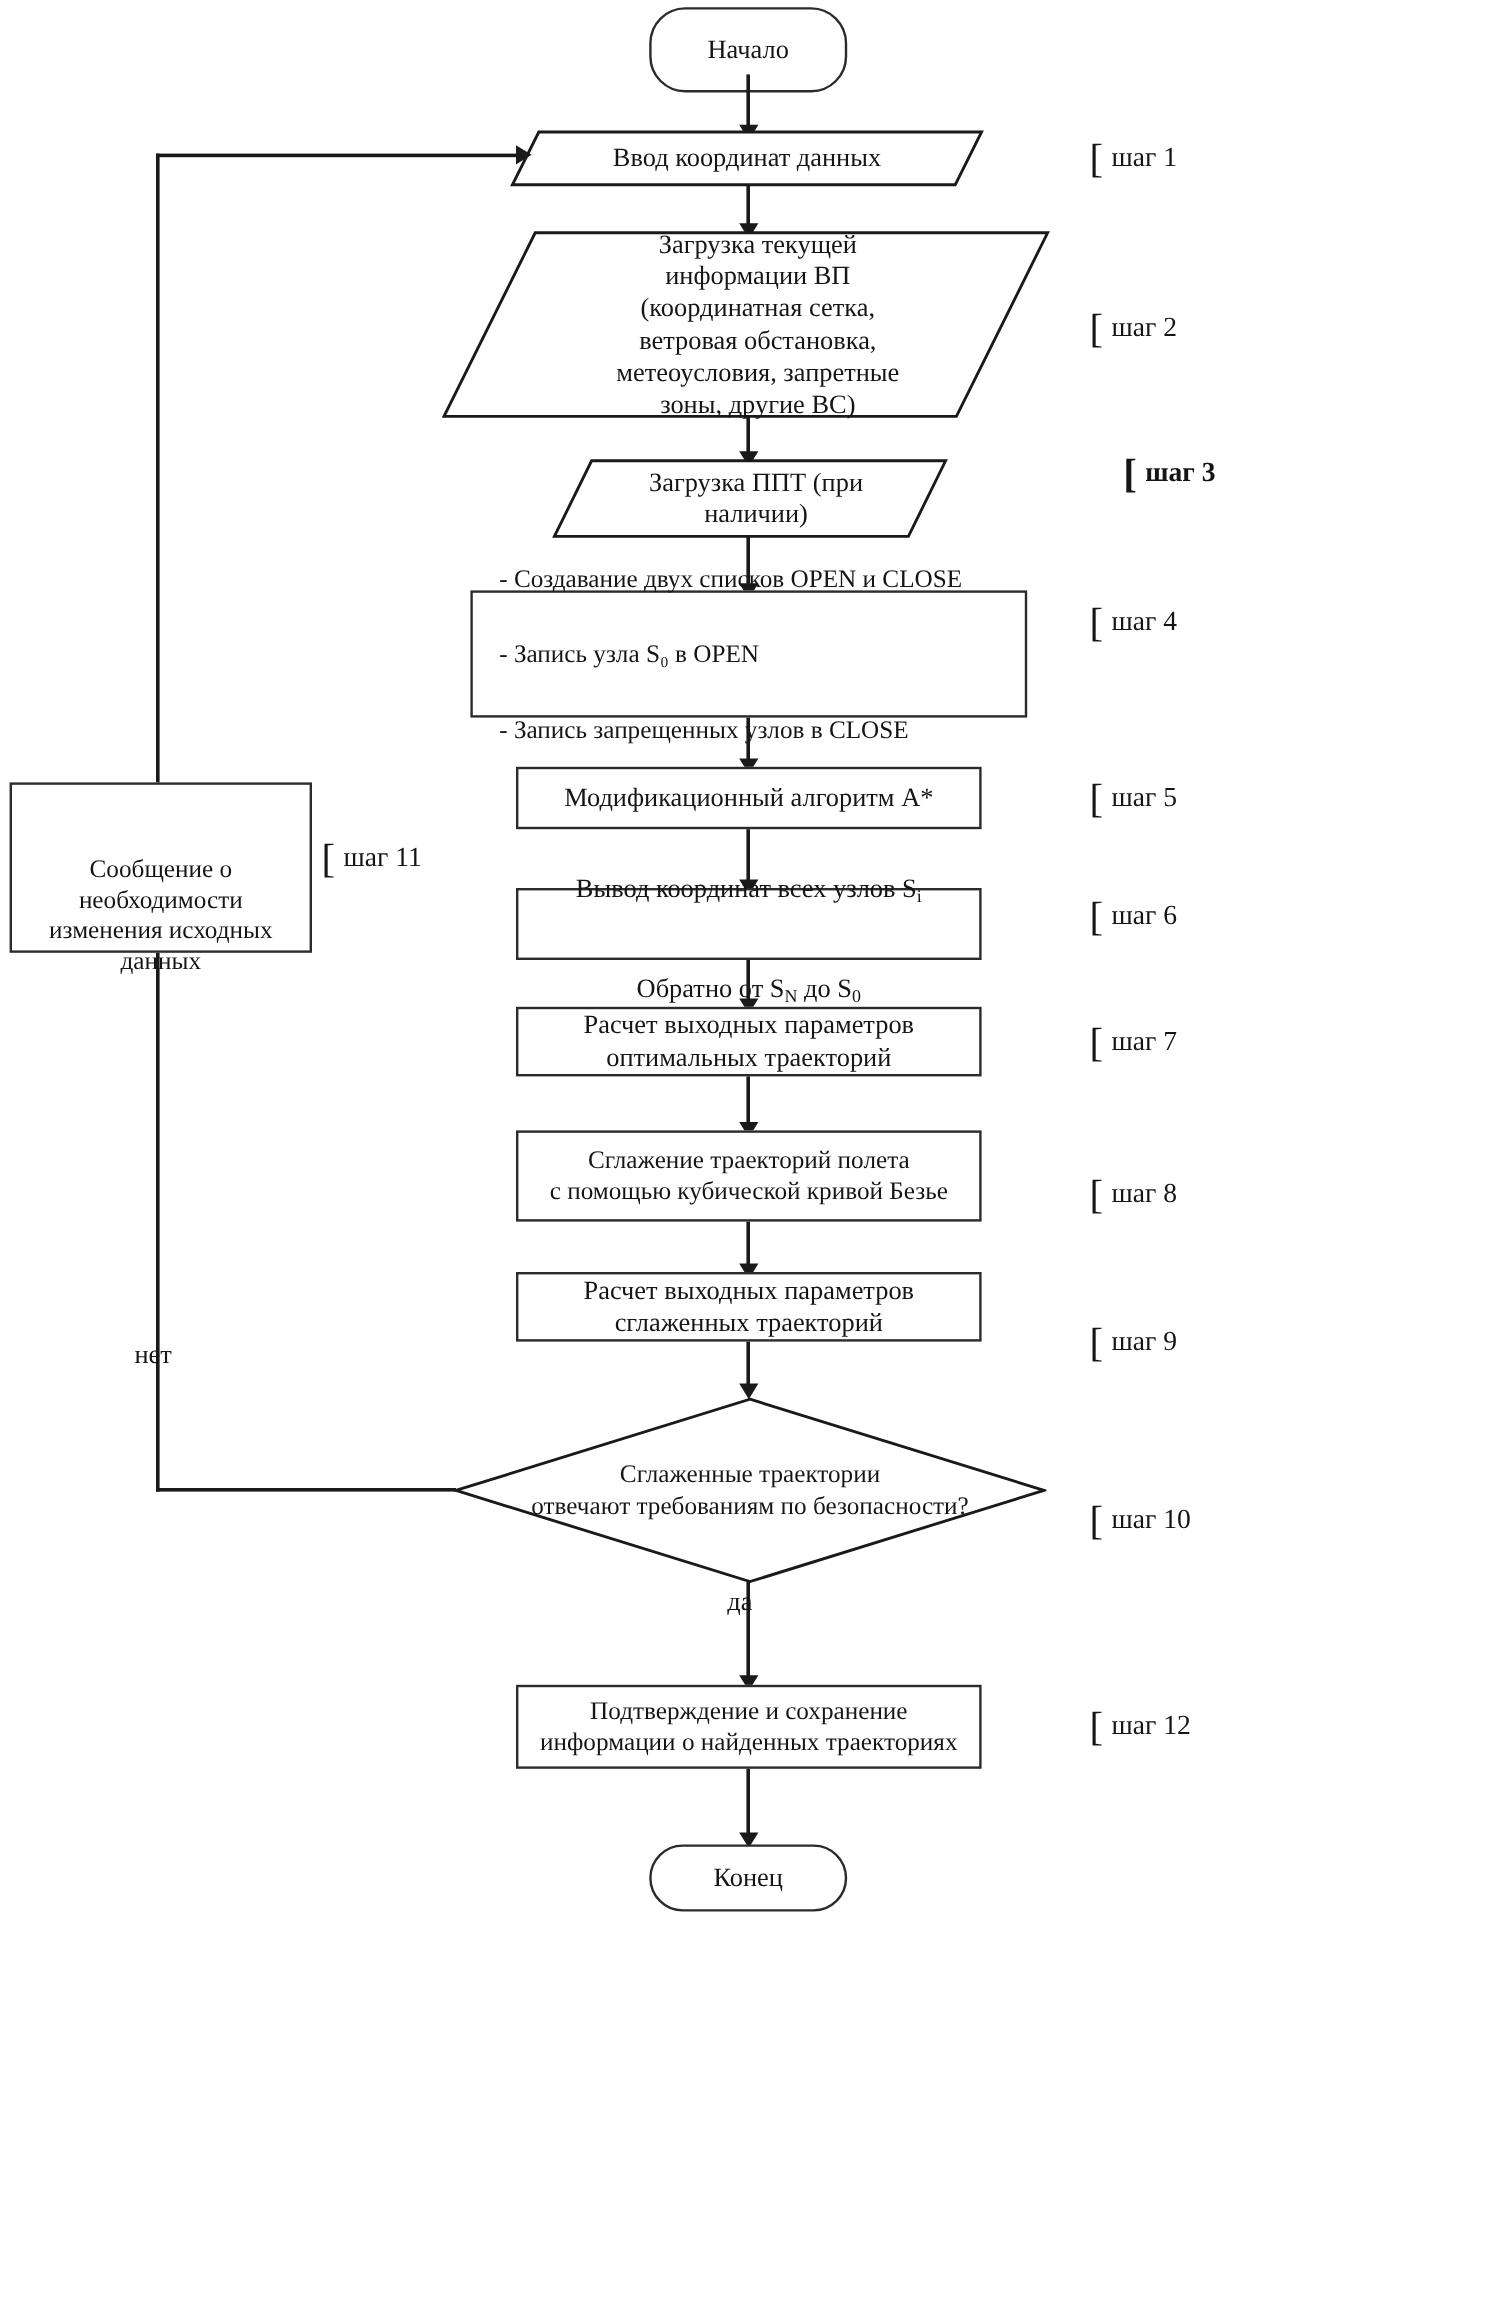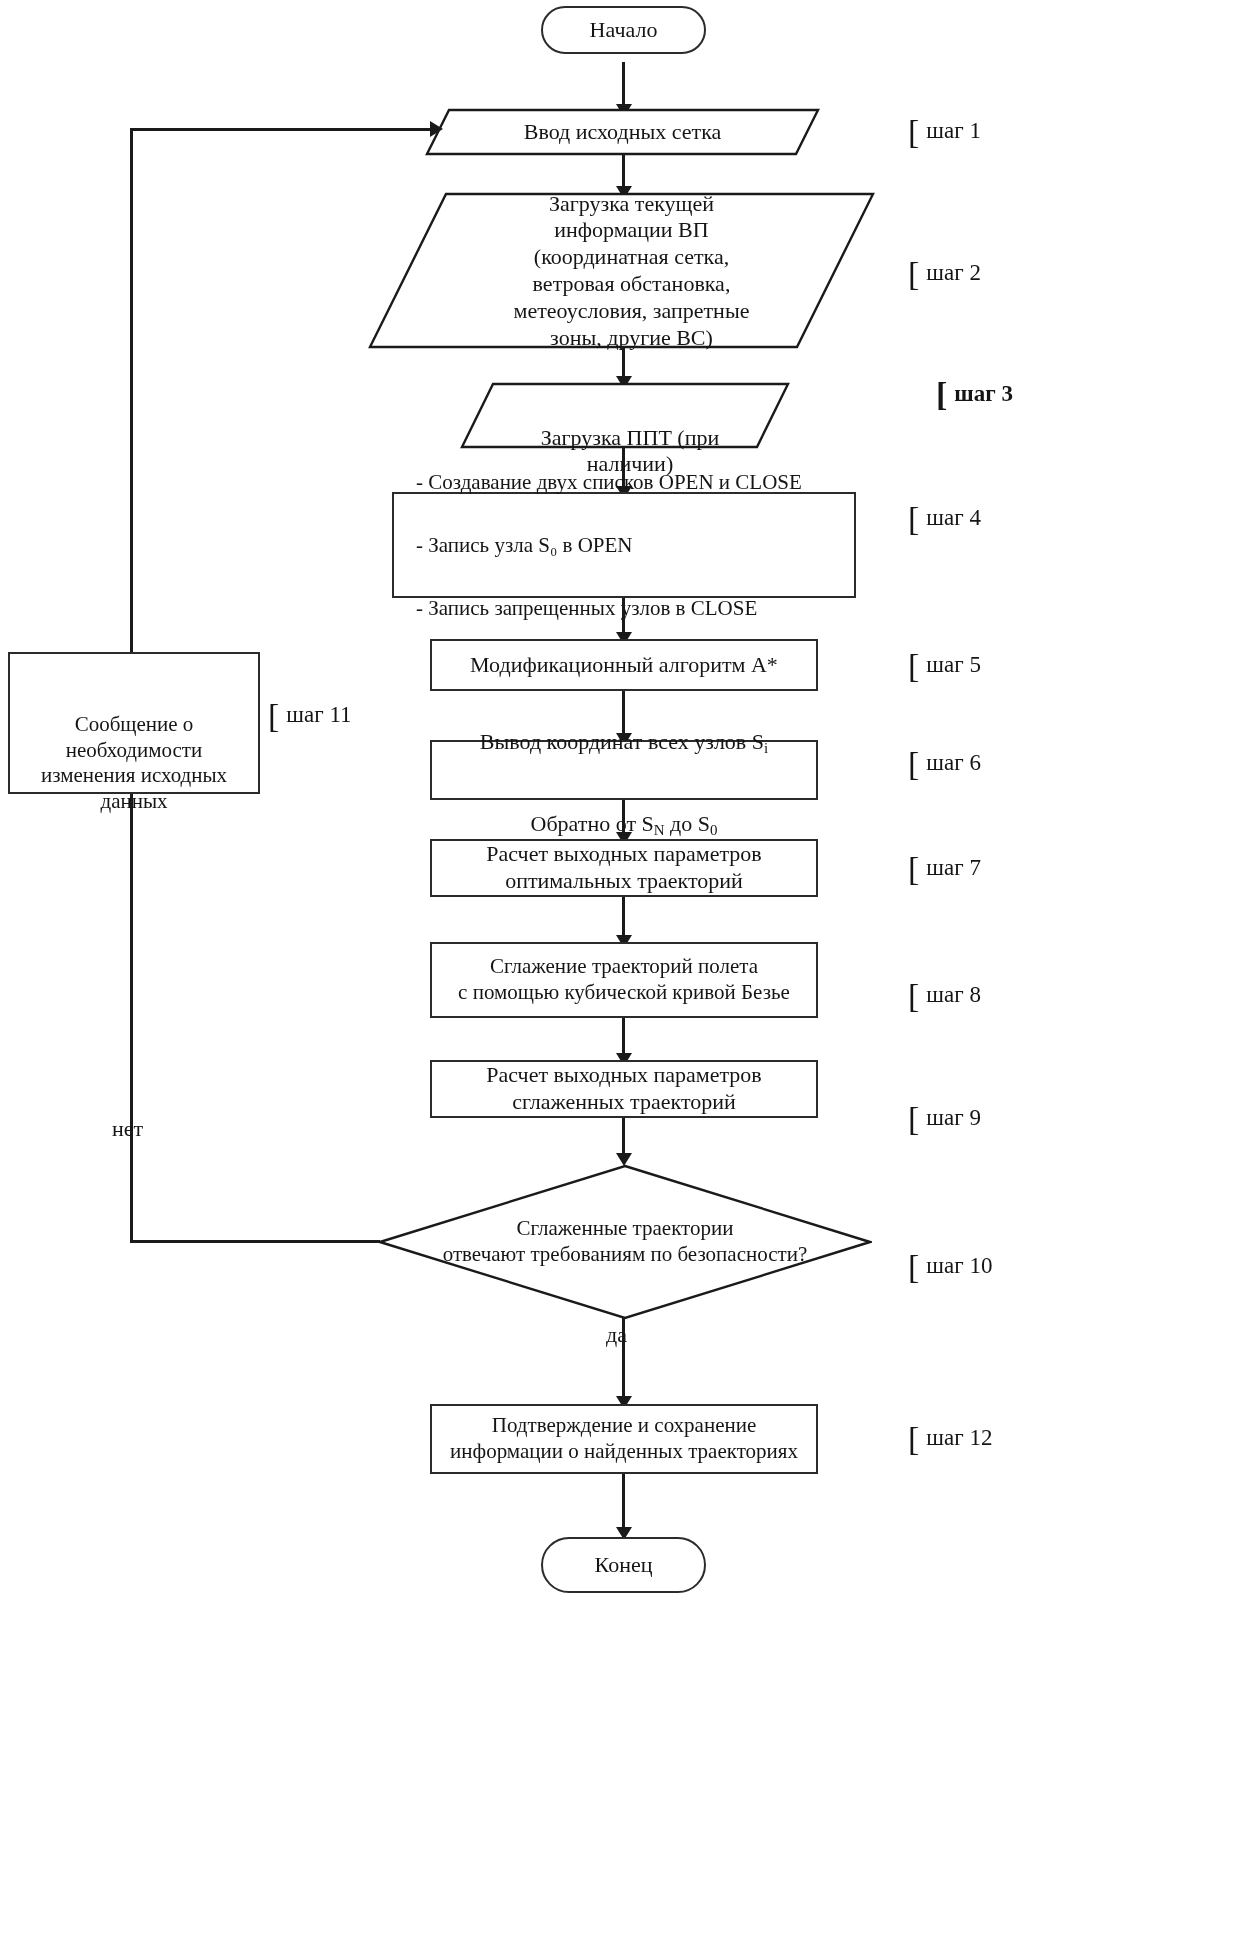--- a/index.html
+++ b/index.html
@@ -116,32 +116,32 @@
     color: #151515;
     white-space: nowrap;
   }
   sub { font-size: 0.68em; vertical-align: -0.28em; }
 </style>
 </head>
 <body>
 
 <div id="canvas">
 
-  <div class="term" style="left:541px; top:6px; width:165px; height:48px;">
+  <div class="term" style="left:541px; top:6px; width:165px; height:71px;">
     <div class="node-text">Начало</div>
   </div>
 
   <div class="vline" style="left:622px; top:62px; width:3px; height:44px;"></div>
   <div class="arrow-down" style="left:616px; top:104px;"></div>
 
   <div class="io" style="left:425px; top:108px; width:395px; height:48px;">
     <svg viewBox="0 0 395 48" preserveAspectRatio="none">
       <polygon points="24,2 393,2 371,46 2,46" fill="#ffffff" stroke="#1a1a1a" stroke-width="2.4"></polygon>
     </svg>
-    <div class="node-text">Ввод исходных сетка</div>
+    <div class="node-text">Ввод координат данных</div>
   </div>
 
   <div class="vline" style="left:622px; top:155px; width:3px; height:36px;"></div>
   <div class="arrow-down" style="left:616px; top:186px;"></div>
 
   <div class="io" style="left:368px; top:192px; width:507px; height:157px;">
     <svg viewBox="0 0 507 157" preserveAspectRatio="none">
       <polygon points="78,2 505,2 429,155 2,155" fill="#ffffff" stroke="#1a1a1a" stroke-width="2.4"></polygon>
     </svg>
     <div class="node-text" style="left:60px; right:40px;">Загрузка текущей
@@ -152,21 +152,21 @@
 зоны, другие ВС)</div>
   </div>
 
   <div class="vline" style="left:622px; top:347px; width:3px; height:34px;"></div>
   <div class="arrow-down" style="left:616px; top:376px;"></div>
 
   <div class="io" style="left:460px; top:382px; width:330px; height:67px;">
     <svg viewBox="0 0 330 67" preserveAspectRatio="none">
       <polygon points="33,2 328,2 297,65 2,65" fill="#ffffff" stroke="#1a1a1a" stroke-width="2.4"></polygon>
     </svg>
-    <div class="node-text" style="left:28px; right:18px;margin-top:36px;">Загрузка ППТ (при
+    <div class="node-text" style="left:28px; right:18px;">Загрузка ППТ (при
 наличии)</div>
   </div>
 
   <div class="vline" style="left:622px; top:447px; width:3px; height:44px;"></div>
   <div class="arrow-down" style="left:616px; top:486px;"></div>
 
   <div class="proc" style="left:392px; top:492px; width:464px; height:106px;">
     <div class="node-text left-align" style="font-size:21px; line-height:1.5;">
       <div>- Создавание двух списков  OPEN и  CLOSE</div>
       <div>- Запись узла S₀ в OPEN</div>

